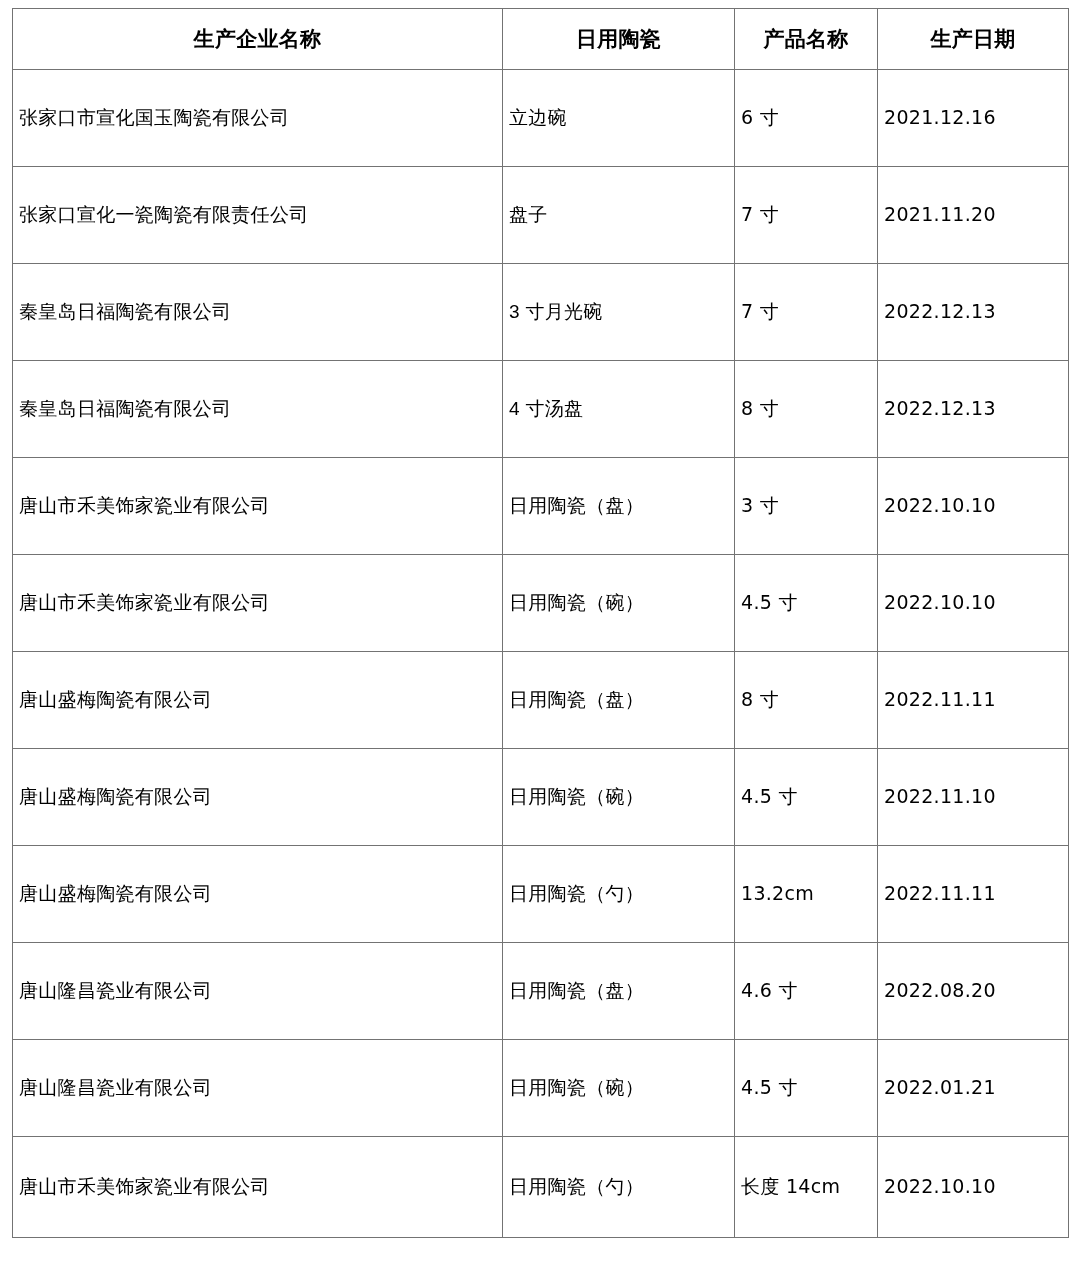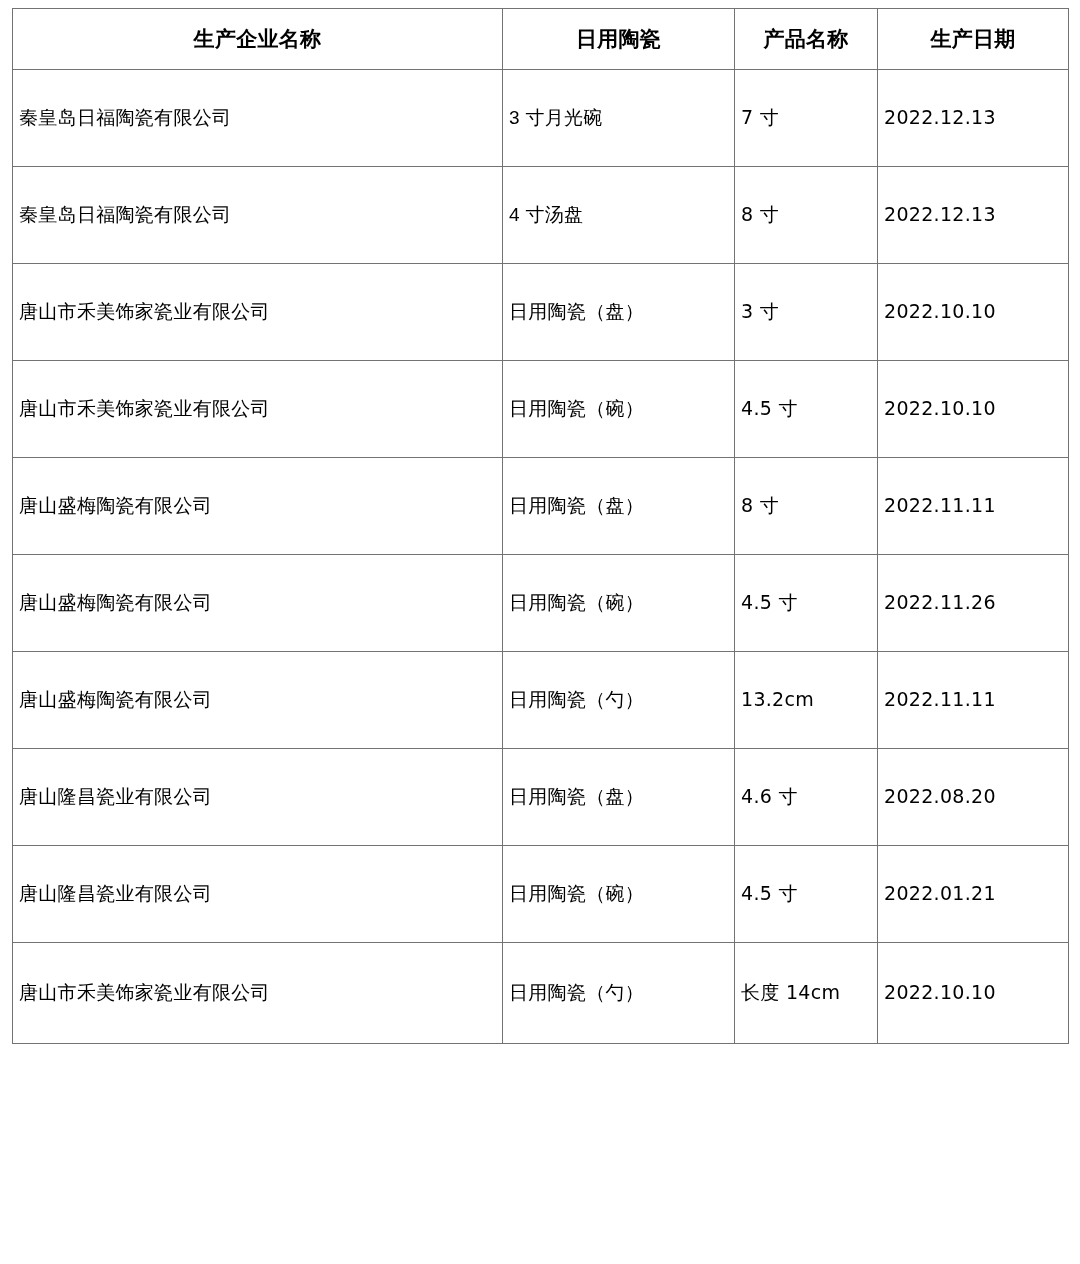--- a/index.html
+++ b/index.html
@@ -73,20 +73,32 @@
     <thead>
       <tr>
         <th>生产企业名称</th>
         <th>日用陶瓷</th>
         <th>产品名称</th>
         <th>生产日期</th>
       </tr>
     </thead>
     <tbody>
       <tr>
+        <td class="col-company">张家口市宣化国玉陶瓷有限公司</td>
+        <td class="col-product">立边碗</td>
+        <td class="col-spec">6 寸</td>
+        <td class="col-date">2021.12.16</td>
+      </tr>
+      <tr>
+        <td class="col-company">张家口宣化一瓷陶瓷有限责任公司</td>
+        <td class="col-product">盘子</td>
+        <td class="col-spec">7 寸</td>
+        <td class="col-date">2021.11.20</td>
+      </tr>
+      <tr>
         <td class="col-company">秦皇岛日福陶瓷有限公司</td>
         <td class="col-product">3 寸月光碗</td>
         <td class="col-spec">7 寸</td>
         <td class="col-date">2022.12.13</td>
       </tr>
       <tr>
         <td class="col-company">秦皇岛日福陶瓷有限公司</td>
         <td class="col-product">4 寸汤盘</td>
         <td class="col-spec">8 寸</td>
         <td class="col-date">2022.12.13</td>
@@ -106,21 +118,21 @@
       <tr>
         <td class="col-company">唐山盛梅陶瓷有限公司</td>
         <td class="col-product">日用陶瓷（盘）</td>
         <td class="col-spec">8 寸</td>
         <td class="col-date">2022.11.11</td>
       </tr>
       <tr>
         <td class="col-company">唐山盛梅陶瓷有限公司</td>
         <td class="col-product">日用陶瓷（碗）</td>
         <td class="col-spec">4.5 寸</td>
-        <td class="col-date">2022.11.26</td>
+        <td class="col-date">2022.11.10</td>
       </tr>
       <tr>
         <td class="col-company">唐山盛梅陶瓷有限公司</td>
         <td class="col-product">日用陶瓷（勺）</td>
         <td class="col-spec">13.2cm</td>
         <td class="col-date">2022.11.11</td>
       </tr>
       <tr>
         <td class="col-company">唐山隆昌瓷业有限公司</td>
         <td class="col-product">日用陶瓷（盘）</td>

